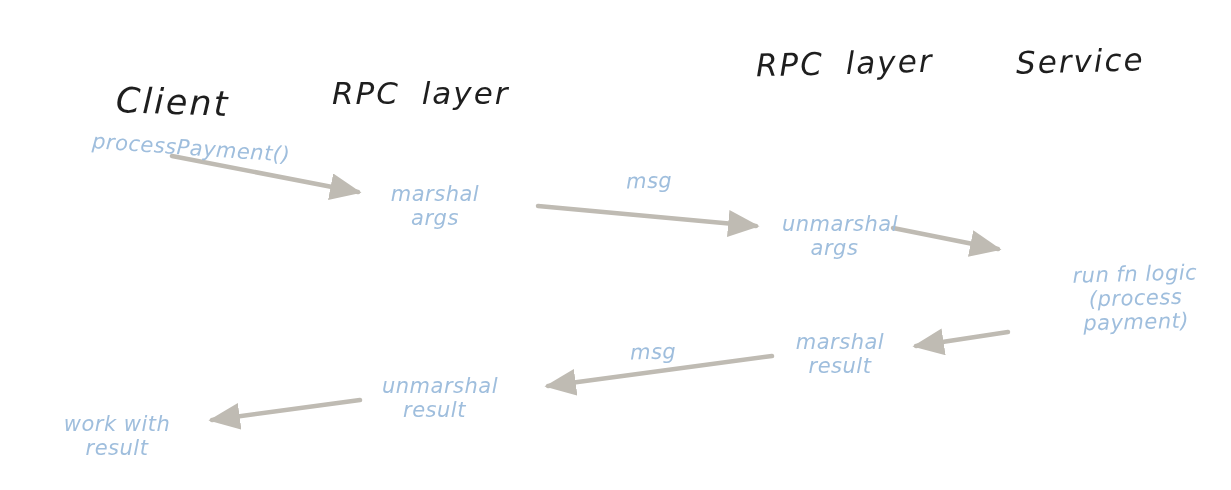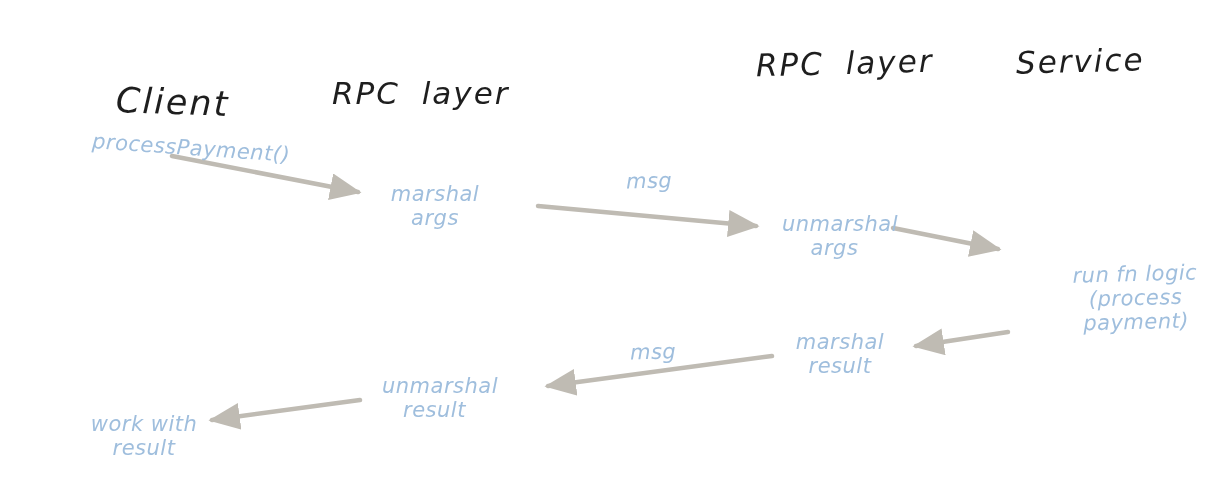--- a/index.html
+++ b/index.html
@@ -60,16 +60,16 @@
   <div class="txt label r-neg1" style="left:626px;top:169px;">msg</div>
   <div class="txt label" style="left:782px;top:212px;width:105px;">unmarshal
 args</div>
   <div class="txt label r-neg1" style="left:1048px;top:262px;width:175px;">run fn logic
 (process payment)</div>
   <div class="txt label" style="left:790px;top:330px;width:100px;">marshal
 result</div>
   <div class="txt label r-neg1" style="left:630px;top:340px;">msg</div>
   <div class="txt label" style="left:382px;top:374px;width:105px;">unmarshal
 result</div>
-  <div class="txt label" style="left:89px;top:412px;width:110px;">work with
+  <div class="txt label" style="left:62px;top:412px;width:110px;">work with
 result</div>
 
 </div>
 
 </body></html>

